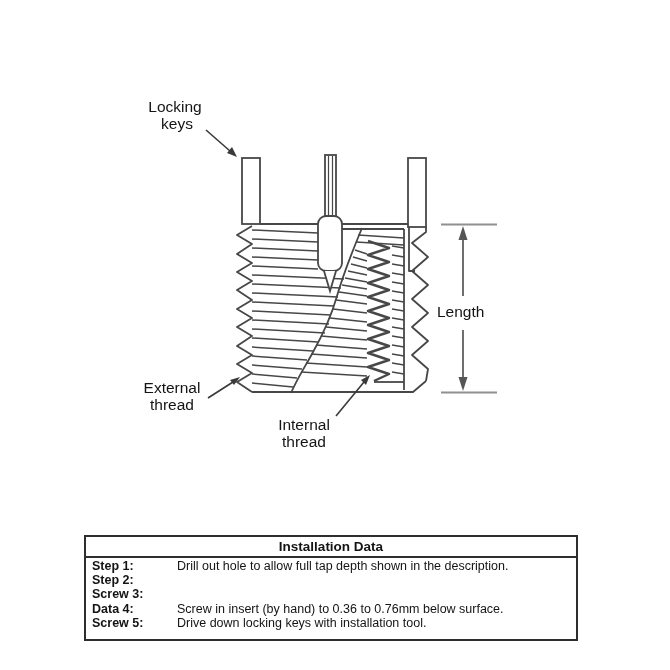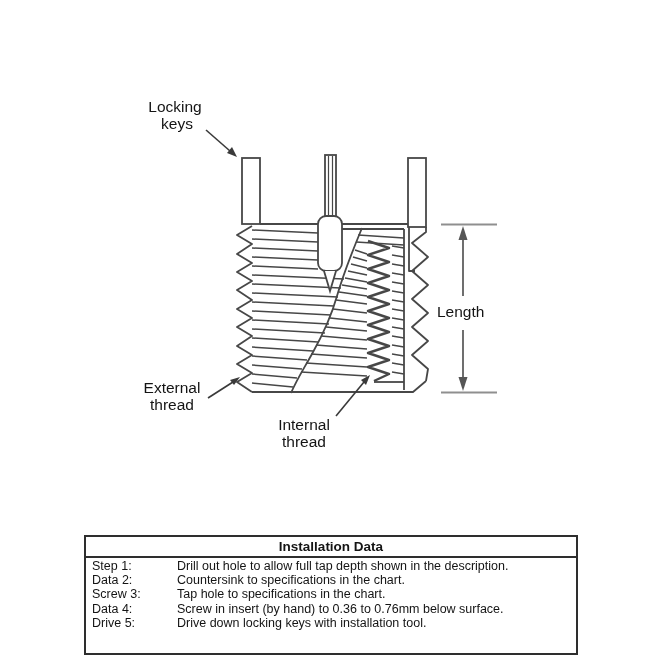--- a/index.html
+++ b/index.html
@@ -8,32 +8,32 @@
     font-family:"Liberation Sans", sans-serif;overflow:hidden;
   }
   .stage{position:absolute;inset:0;}
   svg text{
     font-family:"Liberation Sans", sans-serif;
     fill:#141414;
   }
   .callout{font-size:15.5px;}
   
   .itable{
-    position:absolute;left:84px;top:535px;width:494px;height:120px;
+    position:absolute;left:84px;top:535px;width:494px;height:106px;
     border:2px solid #2e2e2e;background:#ffffff;box-sizing:border-box;
     color:#141414;
   }
   .itable-header{
     font-weight:bold;font-size:13.5px;text-align:center;
     padding:2px 0 2px 0;border-bottom:2px solid #2e2e2e;line-height:15px;
   }
   .itable-body{padding:1px 4px 0 6px;}
   .irow{display:flex;align-items:flex-start;}
   .ilabel{
-    flex:0 0 57px;font-weight:normal;font-size:12.5px;line-height:14.2px;
+    flex:0 0 57px;font-weight:bold;font-size:12.5px;line-height:14.2px;
     white-space:nowrap;
   }
   .itext{flex:1;font-size:12.5px;line-height:14.2px;}
   .iline{display:block;white-space:nowrap;margin-left:28px;}
 </style>
 </head>
 <body>
 
 <div class="stage">
 
@@ -130,42 +130,36 @@
     <div class="itable-body">
 
       <div class="irow">
         <span class="ilabel">Step 1:</span>
         <span class="itext">
           <span class="iline">Drill out hole to allow full tap depth shown in the description.</span>
         </span>
       </div>
 
       <div class="irow">
-        <span class="ilabel">Data 2:</span>
-        <span class="itext">
-          <span class="iline">Countersink to specifications in the chart.</span>
-        </span>
+        <span class="ilabel">Step 2:</span>
       </div>
 
       <div class="irow">
         <span class="ilabel">Screw 3:</span>
-        <span class="itext">
-          <span class="iline">Tap hole to specifications in the chart.</span>
-        </span>
       </div>
 
       <div class="irow">
         <span class="ilabel">Data 4:</span>
         <span class="itext">
           <span class="iline">Screw in insert (by hand) to 0.36 to 0.76mm below surface.</span>
         </span>
       </div>
 
       <div class="irow">
-        <span class="ilabel">Drive 5:</span>
+        <span class="ilabel">Screw 5:</span>
         <span class="itext">
           <span class="iline">Drive down locking keys with installation tool.</span>
         </span>
       </div>
 
     </div>
   </div>
 </div>
 
 </body></html>

